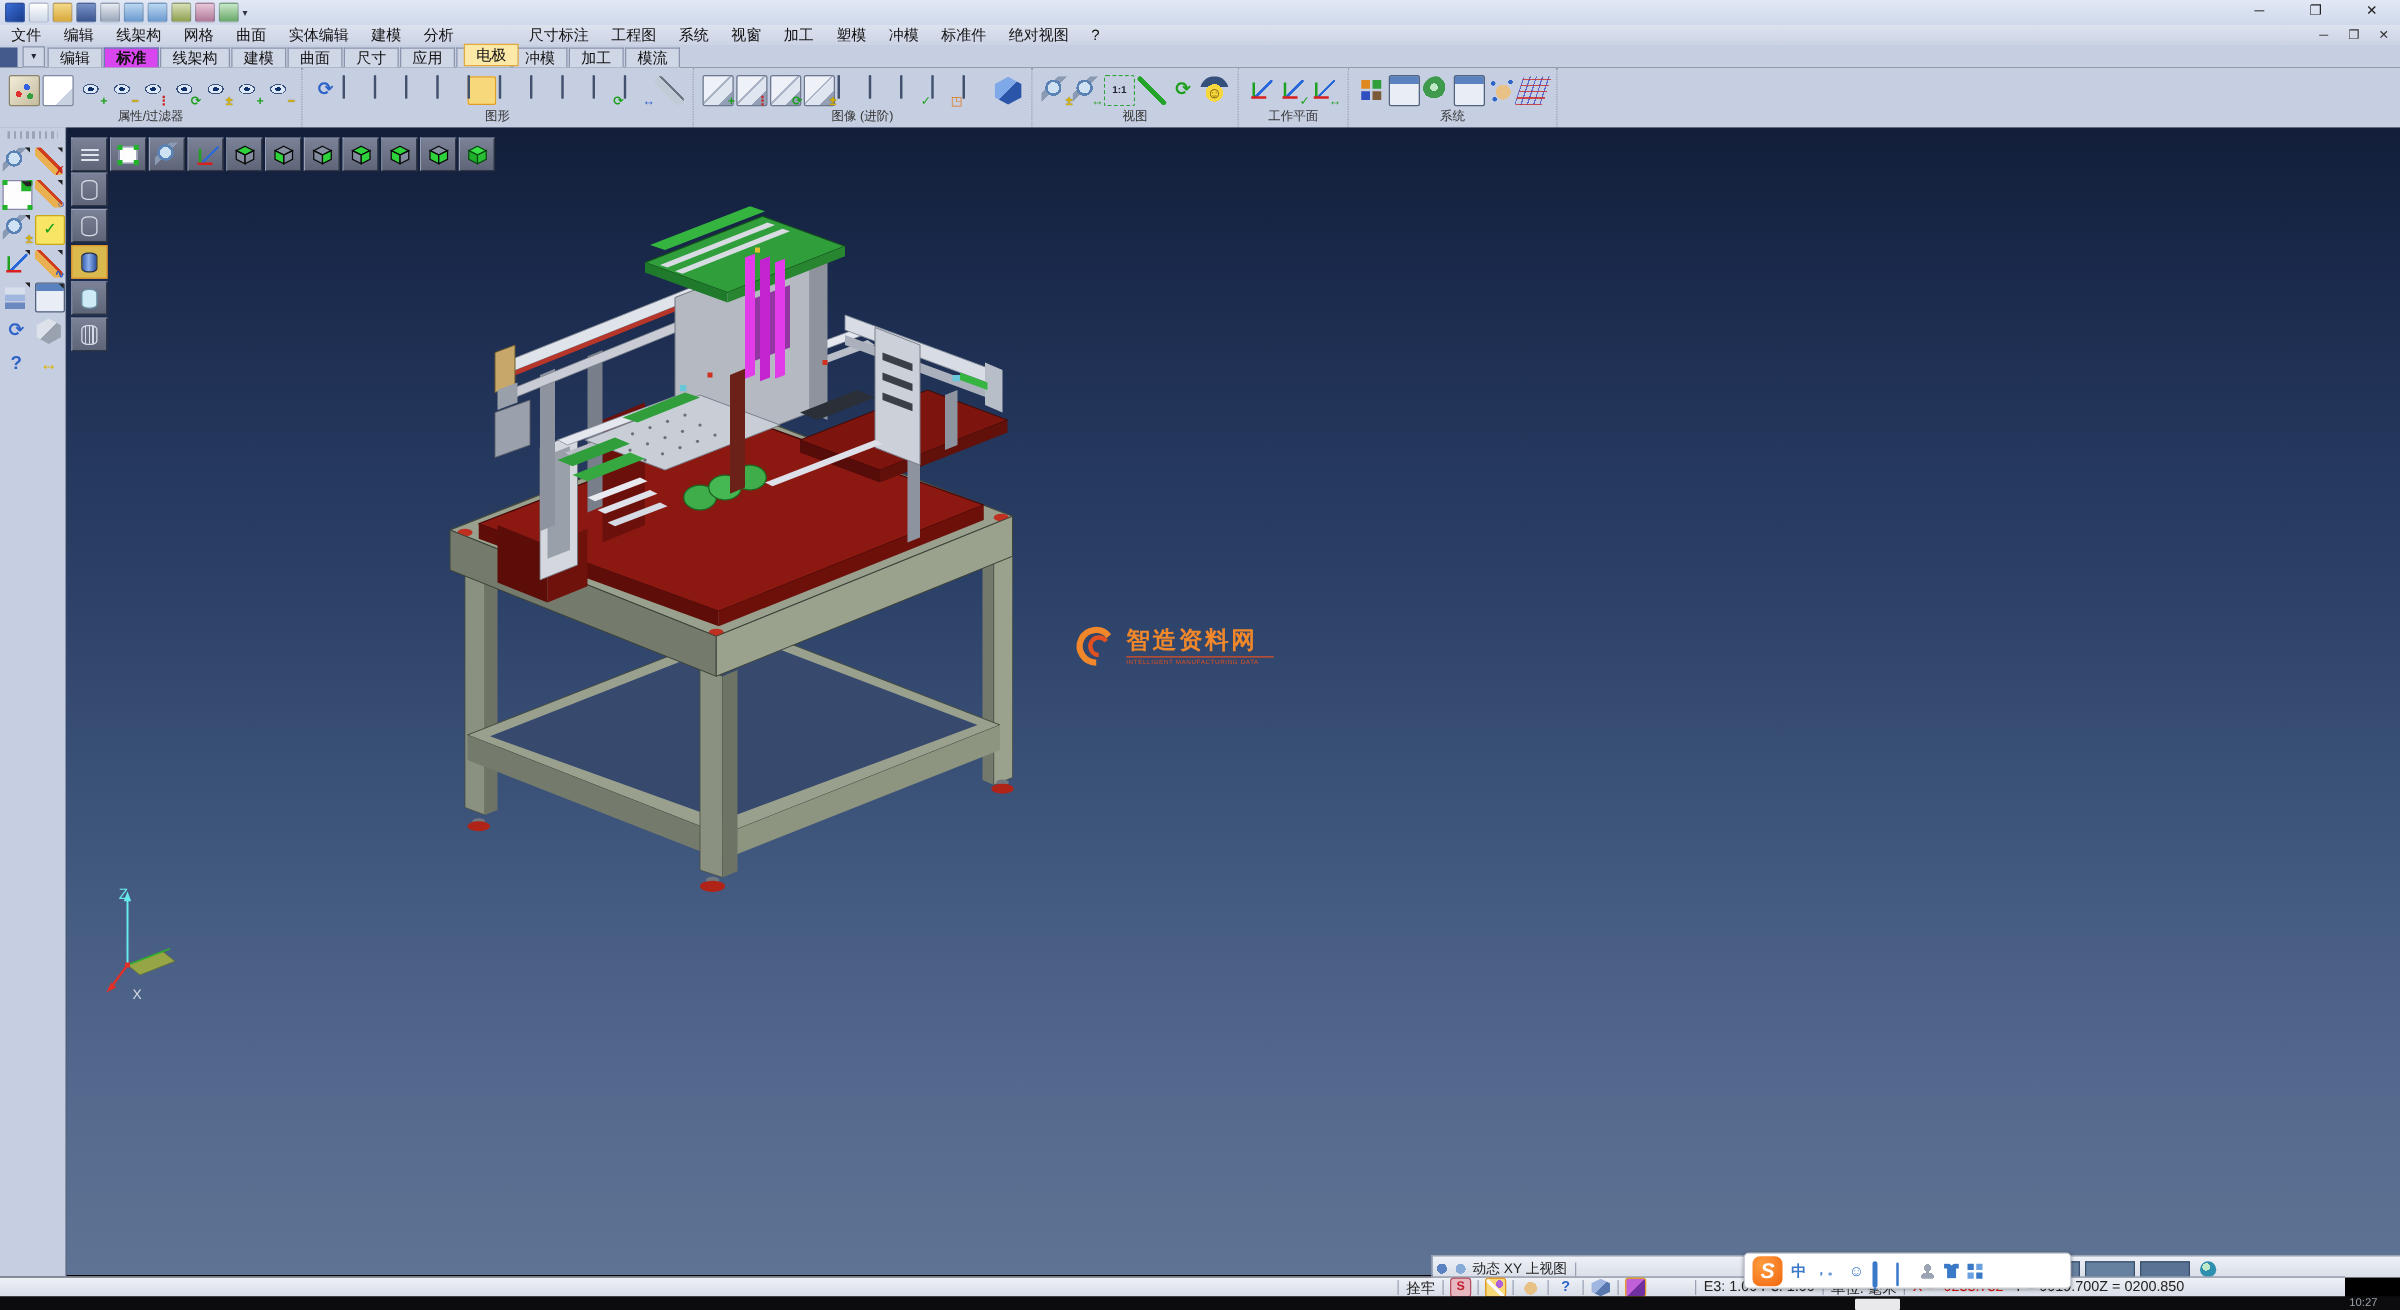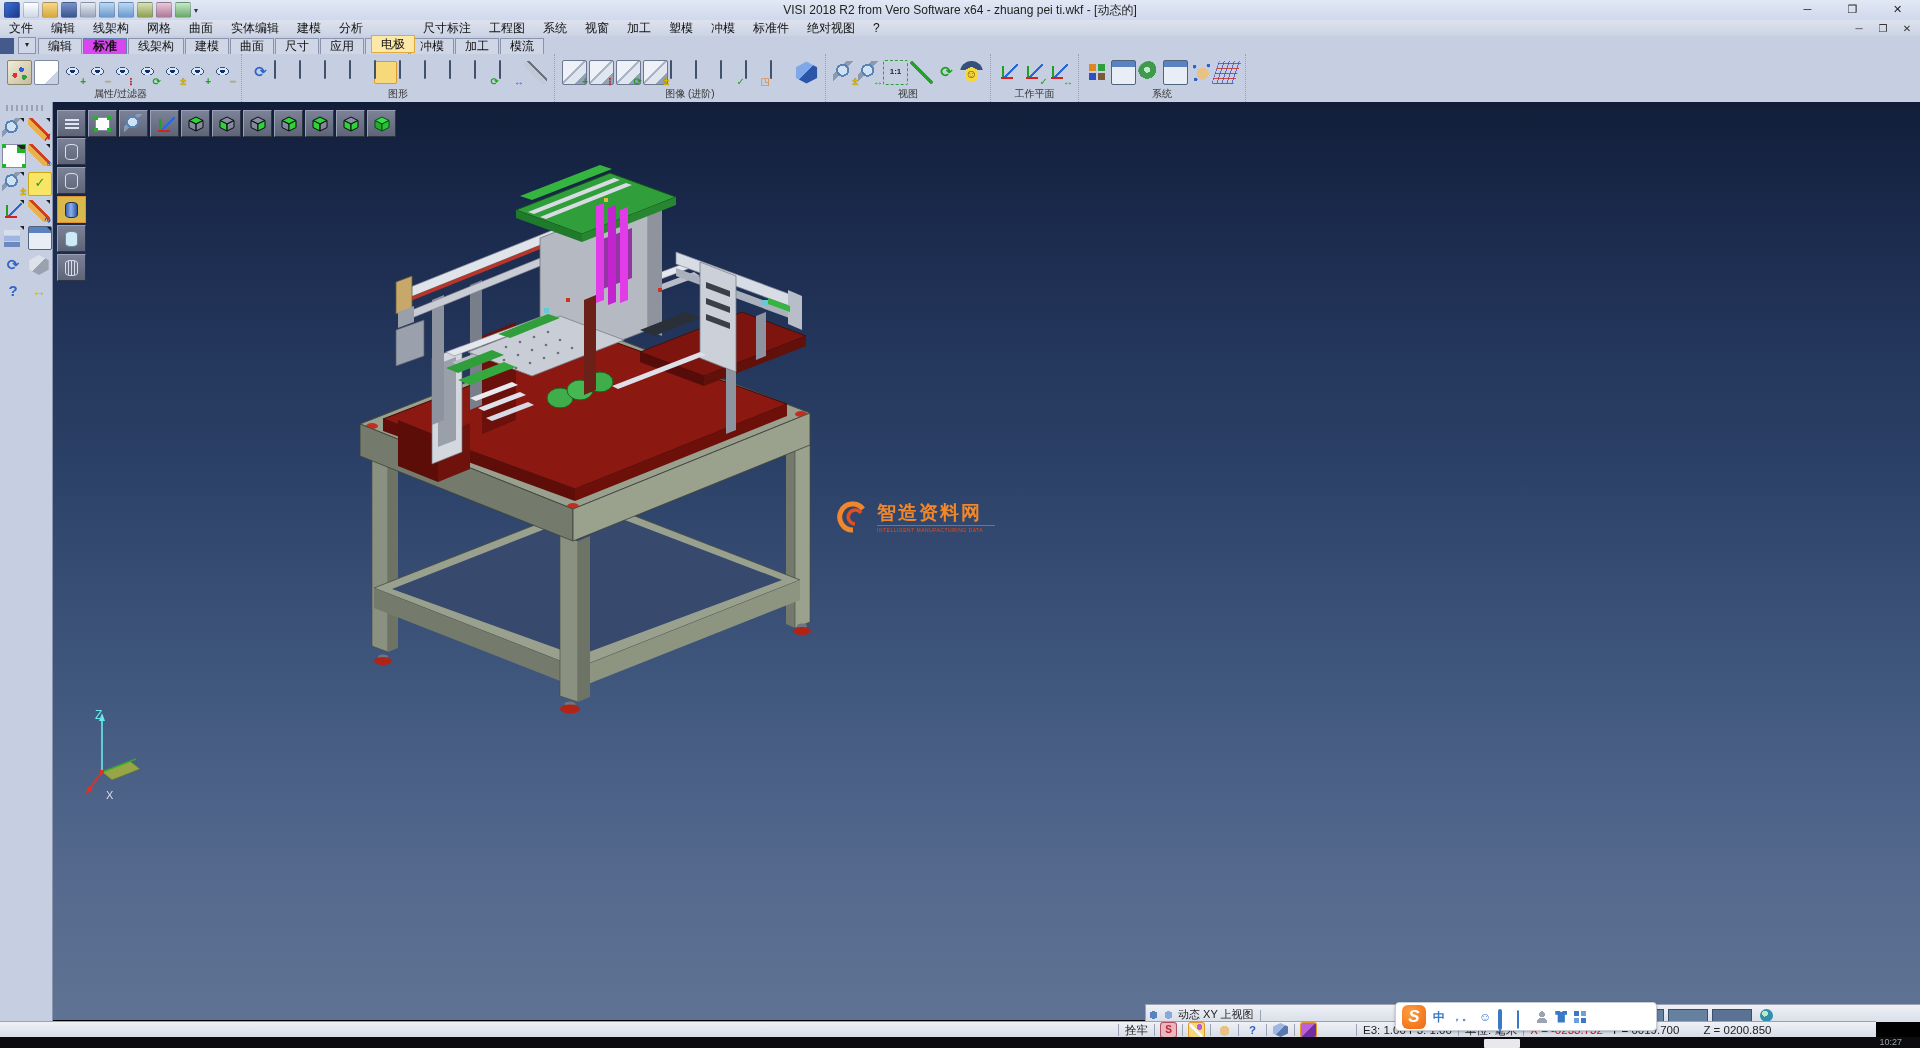--- a/index.html
+++ b/index.html
@@ -83,21 +83,21 @@
     background:linear-gradient(180deg,#121e39 0%,#1b2b4e 14%,#2c4168 40%,#41587e 64%,#55698e 84%,#5f7394 100%);overflow:hidden;}
   .vbtn{width:27px;height:25px;background:linear-gradient(#7b8297,#5e6578);border:1px solid #2f3442;border-top-color:#9aa1b4;border-left-color:#9aa1b4;display:flex;align-items:center;justify-content:center;flex:none;position:relative;}
   .vbtn.sel{background:#d9b84e;border-color:#e2922a;}
   #vtop{position:absolute;left:4px;top:8px;display:flex;gap:2px;z-index:6;}
   #vleft{position:absolute;left:4px;top:36px;display:flex;flex-direction:column;gap:2px;z-index:6;}
   .vcy{width:11px;height:14px;border:1px solid #d8dee8;border-radius:5.5px/3.5px;background:transparent;}
   .vcy.bl{background:linear-gradient(90deg,#3a62b8,#8cb0ea 45%,#2f54a4);border-color:#203050;}
   .vcy.cn{background:#cdeaf6;border-color:#6a8ca0;}
   .vcy.wr{background:repeating-linear-gradient(90deg,transparent 0 2px,rgba(225,232,242,.9) 2px 3px);}
   .hamb{width:14px;height:10px;background:repeating-linear-gradient(#dfe4ee 0 2px,transparent 2px 4px);}
-  #watermark{position:absolute;left:778px;top:396px;width:190px;z-index:3;}
+  #watermark{position:absolute;left:802px;top:396px;width:190px;z-index:3;}
   #watermark .wm-title{color:#f0872a;font-size:19px;font-weight:bold;letter-spacing:2px;line-height:20px;}
   #watermark .wm-sub{color:#e05020;font-size:5px;letter-spacing:.5px;border-top:1px solid #e05020;margin-top:2px;padding-top:1px;width:118px;}
   #machinesvg{position:absolute;left:0;top:0;z-index:1;}
   #axissvg{position:absolute;left:20px;top:600px;z-index:4;}
   
   #rowA{position:absolute;left:1145px;top:1004px;right:0;height:17px;background:linear-gradient(#eef1f6,#d9dee8);border-top:1px solid #9aa2b4;border-left:1px solid #9aa2b4;display:flex;align-items:flex-end;font-size:11px;color:#222;z-index:8;}
   #rowB{position:absolute;left:0;top:1021px;width:1876px;height:16px;background:linear-gradient(#eef1f6,#d6dbe6);border-top:1px solid #9aa2b4;display:flex;align-items:center;font-size:11.5px;color:#222;z-index:9;}
   .sep{width:1px;height:12px;background:#9aa2b4;margin:0 6px;flex:none;}
   .sic{width:15px;height:14px;border-radius:2px;flex:none;position:relative;}
   .sic.ybg{background:#f7d87a;box-shadow:0 0 0 1px #e09a28;}
@@ -130,21 +130,20 @@
     <span class="qic" style="background:linear-gradient(#f5d98a,#d8a83a);"></span>
     <span class="qic" style="background:linear-gradient(#7a93c8,#3a5690);"></span>
     <span class="qic" style="background:linear-gradient(#e8ecf2,#9aa6ba);"></span>
     <span class="qic" style="background:linear-gradient(#bcd8f0,#6a9ad0);"></span>
     <span class="qic" style="background:linear-gradient(#bcd8f0,#6a9ad0);"></span>
     <span class="qic" style="background:linear-gradient(#d8e0b8,#8fa050);"></span>
     <span class="qic" style="background:linear-gradient(#e8c8d8,#b07898);"></span>
     <span class="qic" style="background:linear-gradient(#c8e8c8,#68a868);"></span>
     <span style="font-size:8px;color:#334;">▾</span>
   </div>
-  <div class="title-text">VISI 2018 R2 from Vero Software x64 - zhuang pei ti.wkf - [动态的]</div>
   <div class="winctl">
     <span>─</span>
     <span>❐</span>
     <span>✕</span>
   </div>
 </div>
 
 <div id="menubar">
   <span class="mitem">文件</span>
   <span class="mitem">编辑</span>
@@ -622,21 +621,21 @@
   <span class="sic" style="background:linear-gradient(135deg,#9fb6e0 0 50%,#5a78b0 50%);clip-path:polygon(50% 0,100% 25%,100% 75%,50% 100%,0 75%,0 25%);"></span>
   <span class="sep"></span>
   <span class="sic ybg" style="background-image:linear-gradient(135deg,#c060d8 0 50%,#7030a0 50%);"></span>
   <span class="sep" style="margin-left:40px;"></span>
   <span style="white-space:nowrap;">E3: 1.00  P3: 1.00</span>
   <span class="sep"></span>
   <span style="white-space:nowrap;">单位: 毫米</span>
   <span class="sep"></span>
   <span class="redtxt" style="white-space:nowrap;">X = -0233.732</span>
   <span style="white-space:nowrap;margin-left:8px;">Y = 0019.700</span>
-  <span style="white-space:nowrap;margin-left:24px;">Z = 0200.850</span>
+  <span style="white-space:nowrap;margin-left:0;">Z = 0200.850</span>
 </div>
 
 <div id="ime">
   <span class="slogo">S</span>
   <span class="iic">中</span>
   <span class="iic" style="font-size:10px;">，。</span>
   <span class="iic">☺</span>
   <span class="csh"><span class="mic"></span></span>
   <span class="csh"><span class="kbd"></span></span>
   <span class="csh person"></span>

